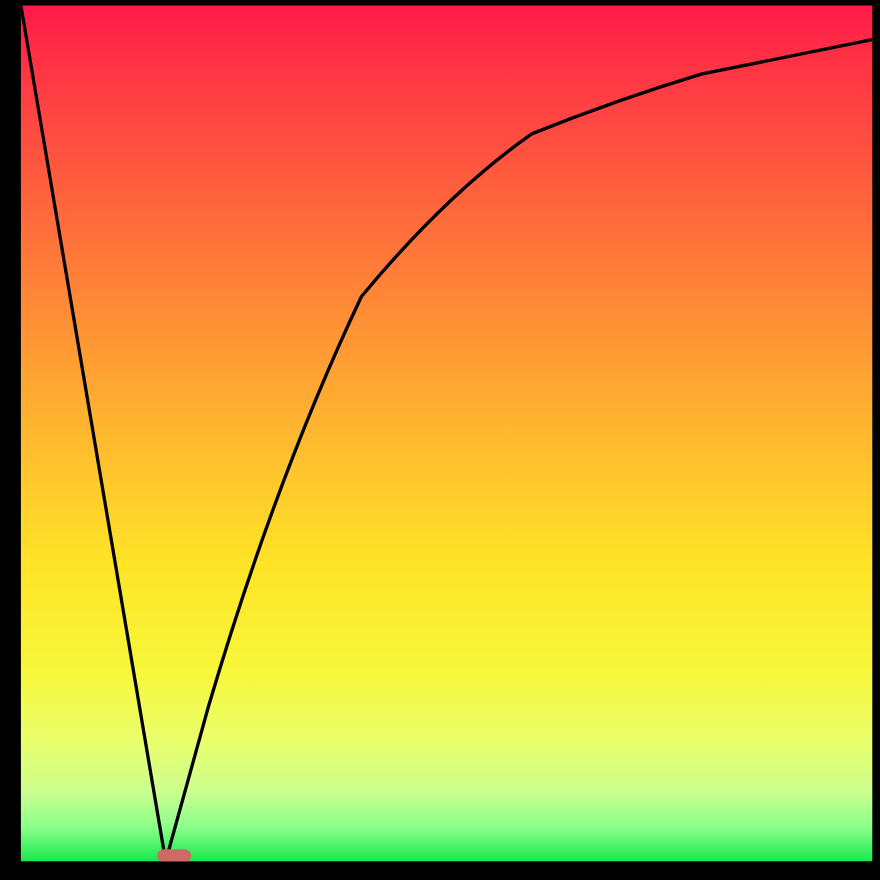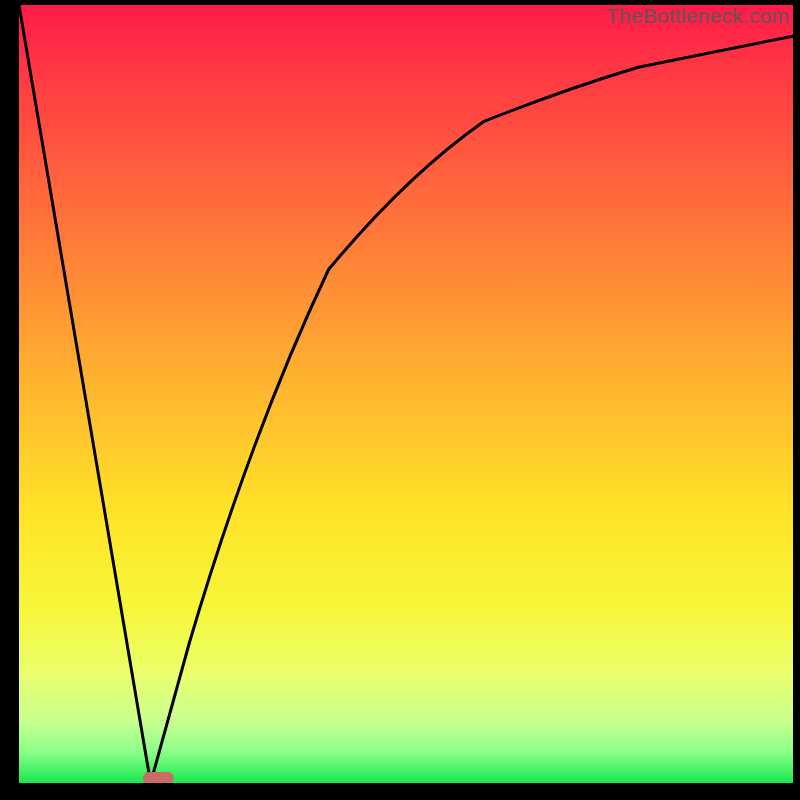--- a/index.html
+++ b/index.html
@@ -71,14 +71,13 @@
                L 131.6 778
                L 170.3 638
                Q 232.2 428 309.6 264.5
                Q 387 171.2 464.4 116.7
                Q 541.8 85.6 619.2 62.2
                Q 696.6 46.7 774 31.1" fill="none" stroke="#000" stroke-width="3" stroke-linejoin="round" stroke-linecap="round"></path>
 
       <rect x="123.8" y="767" width="31" height="12" rx="6" ry="6" fill="#cc6b66"></rect>
     </svg>
   </div>
-  <div class="watermark">TheBottleneck.com</div>
 </div>
 
 </body></html>

